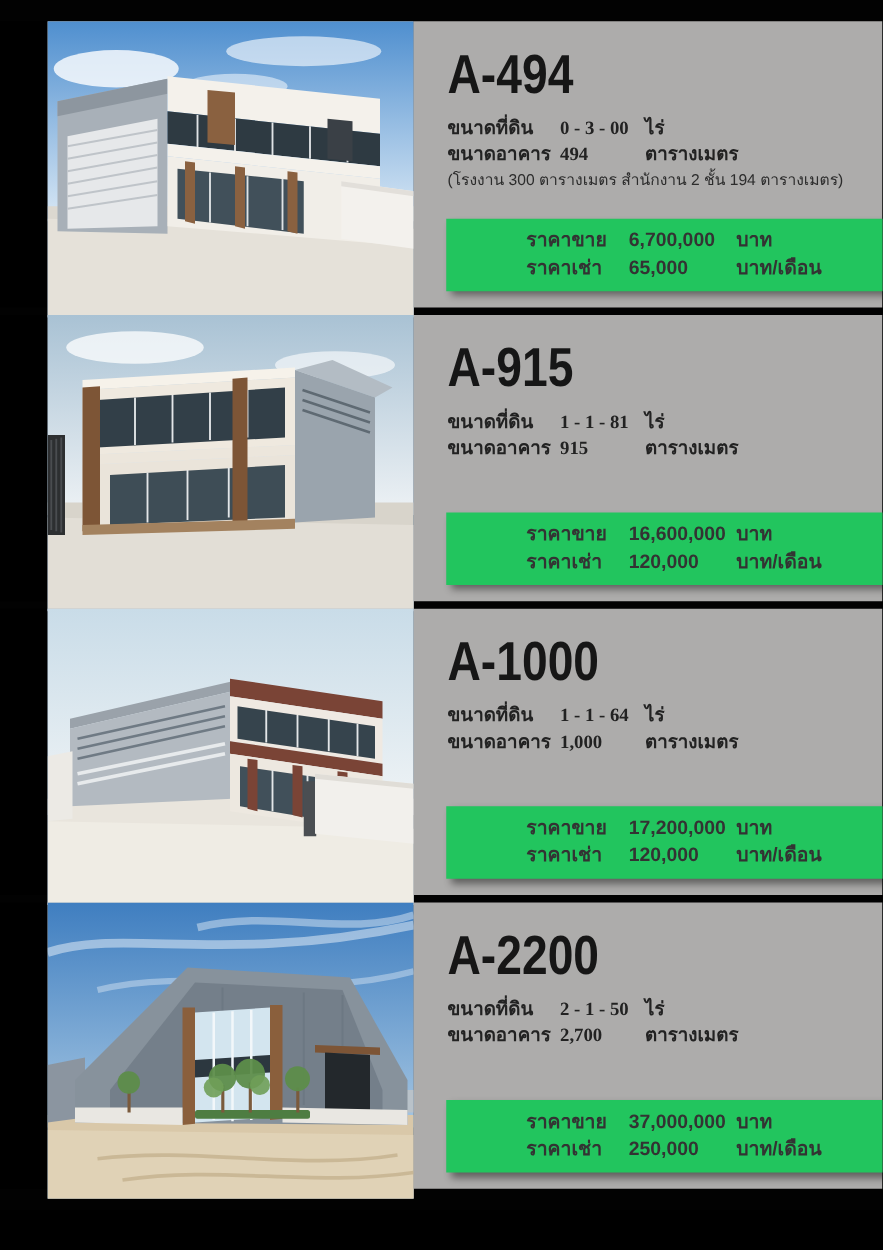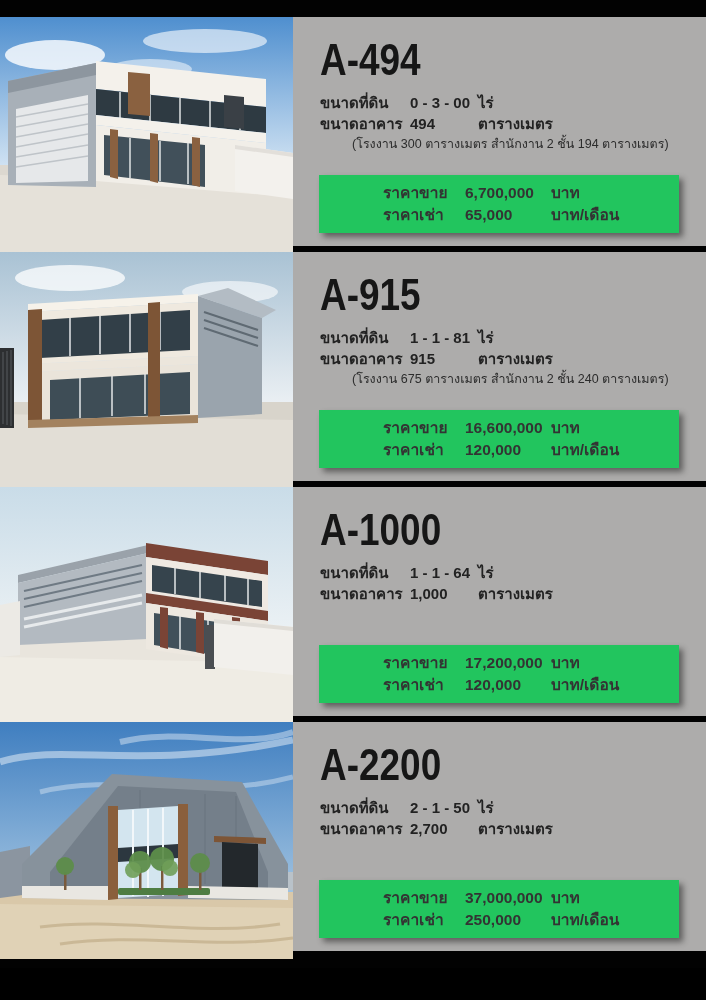--- a/index.html
+++ b/index.html
@@ -5,42 +5,42 @@
   * { box-sizing: border-box; margin: 0; padding: 0; }
   html, body { background: #000; }
   body {
     width: 706px; height: 1000px;
     font-family: "Liberation Sans", "DejaVu Sans", sans-serif;
     color: #1e1e1e;
     overflow: hidden;
   }
   .band { height: 17px; background: #020202; }
   .sep  { height: 6px;  background: #020202; }
-  .row  { display: flex; height: 229px; }
+  .row  { display: flex; height: 229px; padding-left: 38px; }
   .photo {
     width: 293px; height: 237px; flex: none;
     overflow: hidden; background: #9fb4c6;
   }
   .photo svg { display: block; width: 100%; height: 100%; }
   .panel {
     flex: 1; background: #ADACAB; position: relative;
     padding-left: 27px;
   }
   .title {
     margin-top: 20px;
     font-size: 44px; font-weight: 700; line-height: 1.05;
     letter-spacing: 0px; color: #161616;
     transform: scaleX(.84); transform-origin: left center;
     white-space: nowrap;
   }
   .specs { margin-top: 10px; font-size: 15px; font-weight: 700; line-height: 1.38; color: #222; }
-  .spec-grid { display: grid; grid-template-columns: 90px 68px auto; }
+  .spec-grid { display: grid; grid-template-columns: 90px 68px auto; font-family: Liberation Serif, serif; }
   .paren {
     font-size: 12.5px; font-weight: 400; color: #2c2c2c;
-    margin-top: 2px; line-height: 1.22; max-width: 330px; margin-left: 32px;
+    margin-top: 2px; line-height: 1.22; max-width: 330px;
   }
   .price-box {
     position: absolute; left: 26px; top: 158px;
     width: 360px; height: 58px; background: #22c55e;
     box-shadow: 4px 4px 6px rgba(0,0,0,.45);
     display: flex; flex-direction: column; justify-content: center;
     font-size: 15.5px; font-weight: 700; color: #333;
   }
   .price-row { display: grid; grid-template-columns: 82px 86px auto; padding-left: 64px; line-height: 1.45; }
 </style>
@@ -156,24 +156,20 @@
     <div class="specs">
       <div class="spec-grid">
         <span>ขนาดที่ดิน</span>
         <span>1 - 1 - 81</span>
         <span>ไร่</span>
       </div>
       <div class="spec-grid">
         <span>ขนาดอาคาร</span>
         <span>915</span>
         <span>ตารางเมตร</span>
-      </div>
-      <div class="paren">
-        <div>(โรงงาน 675 ตารางเมตร สำนักงาน 2 ชั้น 240 ตารางเมตร)</div>
-        <div></div>
       </div>
     </div>
     <div class="price-box">
       <div class="price-row">
         <span>ราคาขาย</span>
         <span>16,600,000</span>
         <span>บาท</span>
       </div>
       <div class="price-row">
         <span>ราคาเช่า</span>

